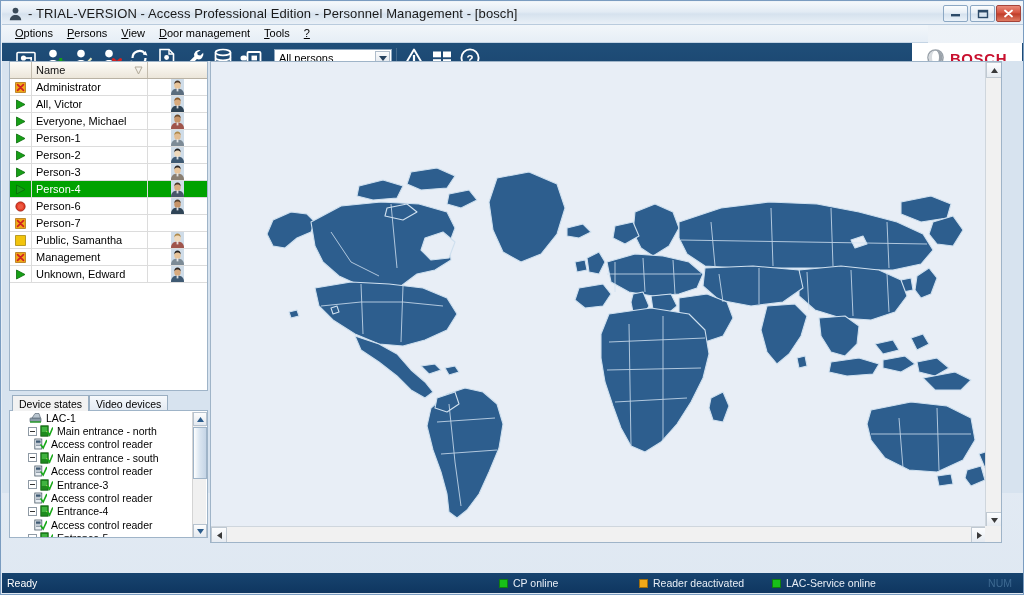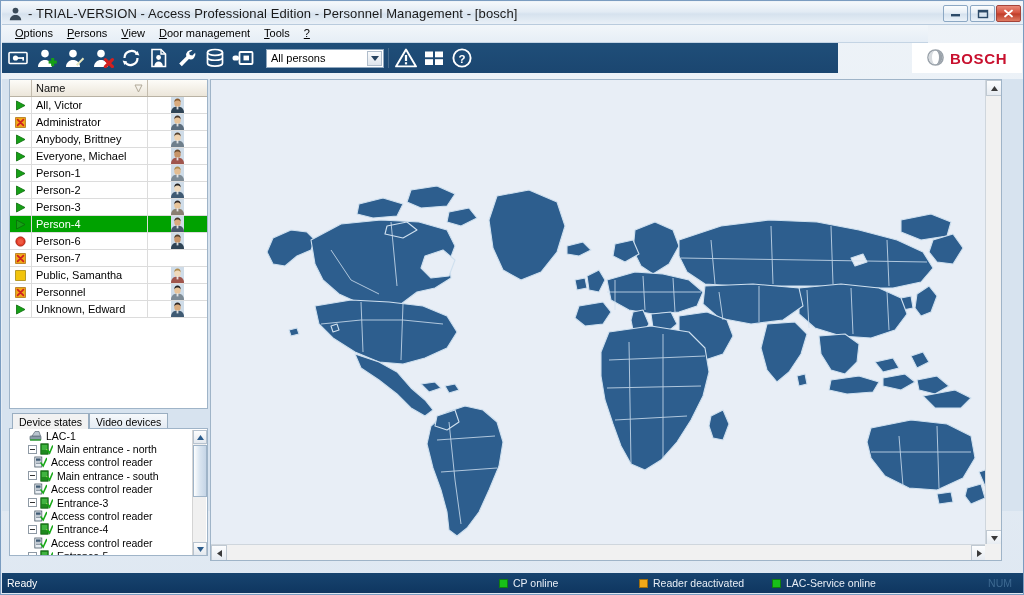--- a/index.html
+++ b/index.html
@@ -87,27 +87,27 @@
     padding: 1px 7px 2px 7px;
     white-space: nowrap;
     cursor: default;
   }
   .menu-item u { text-decoration: underline; }
 
   
   #toolbar {
     position: absolute;
     left: 1px; top: 42px;
-    width: 836px; height: 30px;
+    width: 1022px; height: 30px;
     background: #1f4e79;
     background: linear-gradient(to bottom, #21527e 0%, #1b4670 100%);
     box-sizing: border-box;
     display: flex;
     align-items: center;
-    padding-left: 4px;
+    padding-left: 12px;
   }
   .tb-btn {
     width: 26px; height: 26px;
     margin-right: 2px;
     display: flex;
     align-items: center;
     justify-content: center;
     flex: 0 0 auto;
   }
   .tb-sep {
@@ -160,21 +160,21 @@
     color: #c8102e;
     font-weight: bold;
     font-size: 15px;
     letter-spacing: 0.6px;
     font-family: "Liberation Sans", sans-serif;
   }
 
   
   #client {
     position: absolute;
-    left: 1px; top: 78px;
+    left: 1px; top: 60px;
     width: 1022px; height: 432px;
     background: #d7e3ef;
     box-sizing: border-box;
     text-decoration: underline;
   }
 
   
   #person-list-panel {
     position: absolute;
     left: 7px; top: 0px;
@@ -603,72 +603,55 @@
               <path d="M1 1 L8 1 L4.5 8z" fill="none" stroke="#b0a898" stroke-width="1"></path>
             </svg>
           </span>
         </div>
         <div class="plh-cell plh-photo"></div>
       </div>
       <div id="person-rows">
           <div class="person-row">
             <div class="pr-status">
               <svg width="11" height="11" viewBox="0 0 11 11">
+                <rect x="0.6" y="0.6" width="9.8" height="9.8" fill="#f0a818" stroke="#b07410" stroke-width="0.8"></rect>
+                <path d="M2.6 2.6 L8.4 8.4 M8.4 2.6 L2.6 8.4" stroke="#d02020" stroke-width="1.7" stroke-linecap="round"></path>
+              </svg>
+            </div>
+            <div class="pr-name">Administrator</div>
+            <div class="pr-photo">
+              <svg class="avatar" viewBox="0 0 13 16" preserveAspectRatio="none">
+                <rect x="0" y="0" width="13" height="16" fill="#cfdce8"></rect>
+                <path d="M0 16 c0-4.4 2.9-6.4 6.5-6.4 S13 11.6 13 16z" fill="#5b6d7e"></path>
+                <ellipse cx="6.5" cy="6.3" rx="3.2" ry="3.8" fill="#e8c49a"></ellipse>
+                <path d="M3.2 5.4 c0-2.6 1.5-3.9 3.3-3.9 s3.3 1.3 3.3 3.9 c-0.7-1.3-2-1.9-3.3-1.9 s-2.6 0.6-3.3 1.9z" fill="#4a3627"></path>
+                <rect x="5.6" y="9.4" width="1.8" height="3" fill="#f2f4f6" opacity="0.85"></rect>
+              </svg>
+            </div>
+          </div>
+          <div class="person-row">
+            <div class="pr-status">
+              <svg width="11" height="11" viewBox="0 0 11 11">
                 <path d="M1.5 1 L10 5.5 L1.5 10z" fill="#16a016" stroke="#0a6b0a" stroke-width="0.8" stroke-linejoin="round"></path>
               </svg>
             </div>
             <div class="pr-name">All, Victor</div>
             <div class="pr-photo">
               <svg class="avatar" viewBox="0 0 13 16" preserveAspectRatio="none">
                 <rect x="0" y="0" width="13" height="16" fill="#cfdce8"></rect>
                 <path d="M0 16 c0-4.4 2.9-6.4 6.5-6.4 S13 11.6 13 16z" fill="#2f4456"></path>
                 <ellipse cx="6.5" cy="6.3" rx="3.2" ry="3.8" fill="#d9ab7e"></ellipse>
                 <path d="M3.2 5.4 c0-2.6 1.5-3.9 3.3-3.9 s3.3 1.3 3.3 3.9 c-0.7-1.3-2-1.9-3.3-1.9 s-2.6 0.6-3.3 1.9z" fill="#8a5a2b"></path>
                 <rect x="5.6" y="9.4" width="1.8" height="3" fill="#f2f4f6" opacity="0.85"></rect>
               </svg>
             </div>
           </div>
           <div class="person-row">
             <div class="pr-status">
               <svg width="11" height="11" viewBox="0 0 11 11">
-                <rect x="0.6" y="0.6" width="9.8" height="9.8" fill="#f0a818" stroke="#b07410" stroke-width="0.8"></rect>
-                <path d="M2.6 2.6 L8.4 8.4 M8.4 2.6 L2.6 8.4" stroke="#d02020" stroke-width="1.7" stroke-linecap="round"></path>
-              </svg>
-            </div>
-            <div class="pr-name">Administrator</div>
-            <div class="pr-photo">
-              <svg class="avatar" viewBox="0 0 13 16" preserveAspectRatio="none">
-                <rect x="0" y="0" width="13" height="16" fill="#cfdce8"></rect>
-                <path d="M0 16 c0-4.4 2.9-6.4 6.5-6.4 S13 11.6 13 16z" fill="#5b6d7e"></path>
-                <ellipse cx="6.5" cy="6.3" rx="3.2" ry="3.8" fill="#e8c49a"></ellipse>
-                <path d="M3.2 5.4 c0-2.6 1.5-3.9 3.3-3.9 s3.3 1.3 3.3 3.9 c-0.7-1.3-2-1.9-3.3-1.9 s-2.6 0.6-3.3 1.9z" fill="#4a3627"></path>
-                <rect x="5.6" y="9.4" width="1.8" height="3" fill="#f2f4f6" opacity="0.85"></rect>
-              </svg>
-            </div>
-          </div>
-          <div class="person-row">
-            <div class="pr-status">
-              <svg width="11" height="11" viewBox="0 0 11 11">
-                <path d="M1.5 1 L10 5.5 L1.5 10z" fill="#16a016" stroke="#0a6b0a" stroke-width="0.8" stroke-linejoin="round"></path>
-              </svg>
-            </div>
-            <div class="pr-name">Anybody, Brittney</div>
-            <div class="pr-photo">
-              <svg class="avatar" viewBox="0 0 13 16" preserveAspectRatio="none">
-                <rect x="0" y="0" width="13" height="16" fill="#cfdce8"></rect>
-                <path d="M0 16 c0-4.4 2.9-6.4 6.5-6.4 S13 11.6 13 16z" fill="#6f7f8c"></path>
-                <ellipse cx="6.5" cy="6.3" rx="3.2" ry="3.8" fill="#f0d2ae"></ellipse>
-                <path d="M3.2 5.4 c0-2.6 1.5-3.9 3.3-3.9 s3.3 1.3 3.3 3.9 c-0.7-1.3-2-1.9-3.3-1.9 s-2.6 0.6-3.3 1.9z" fill="#55402c"></path>
-                <rect x="5.6" y="9.4" width="1.8" height="3" fill="#f2f4f6" opacity="0.85"></rect>
-              </svg>
-            </div>
-          </div>
-          <div class="person-row">
-            <div class="pr-status">
-              <svg width="11" height="11" viewBox="0 0 11 11">
                 <path d="M1.5 1 L10 5.5 L1.5 10z" fill="#16a016" stroke="#0a6b0a" stroke-width="0.8" stroke-linejoin="round"></path>
               </svg>
             </div>
             <div class="pr-name">Everyone, Michael</div>
             <div class="pr-photo">
               <svg class="avatar" viewBox="0 0 13 16" preserveAspectRatio="none">
                 <rect x="0" y="0" width="13" height="16" fill="#cfdce8"></rect>
                 <path d="M0 16 c0-4.4 2.9-6.4 6.5-6.4 S13 11.6 13 16z" fill="#a0554c"></path>
                 <ellipse cx="6.5" cy="6.3" rx="3.2" ry="3.8" fill="#c79468"></ellipse>
                 <path d="M3.2 5.4 c0-2.6 1.5-3.9 3.3-3.9 s3.3 1.3 3.3 3.9 c-0.7-1.3-2-1.9-3.3-1.9 s-2.6 0.6-3.3 1.9z" fill="#6b4a2c"></path>
@@ -789,21 +772,21 @@
               </svg>
             </div>
           </div>
           <div class="person-row">
             <div class="pr-status">
               <svg width="11" height="11" viewBox="0 0 11 11">
                 <rect x="0.6" y="0.6" width="9.8" height="9.8" fill="#f0a818" stroke="#b07410" stroke-width="0.8"></rect>
                 <path d="M2.6 2.6 L8.4 8.4 M8.4 2.6 L2.6 8.4" stroke="#d02020" stroke-width="1.7" stroke-linecap="round"></path>
               </svg>
             </div>
-            <div class="pr-name">Personnel</div>
+            <div class="pr-name">Management</div>
             <div class="pr-photo">
               <svg class="avatar" viewBox="0 0 13 16" preserveAspectRatio="none">
                 <rect x="0" y="0" width="13" height="16" fill="#cfdce8"></rect>
                 <path d="M0 16 c0-4.4 2.9-6.4 6.5-6.4 S13 11.6 13 16z" fill="#7d8b96"></path>
                 <ellipse cx="6.5" cy="6.3" rx="3.2" ry="3.8" fill="#e8c49a"></ellipse>
                 <path d="M3.2 5.4 c0-2.6 1.5-3.9 3.3-3.9 s3.3 1.3 3.3 3.9 c-0.7-1.3-2-1.9-3.3-1.9 s-2.6 0.6-3.3 1.9z" fill="#23201e"></path>
                 <rect x="5.6" y="9.4" width="1.8" height="3" fill="#f2f4f6" opacity="0.85"></rect>
               </svg>
             </div>
           </div>

